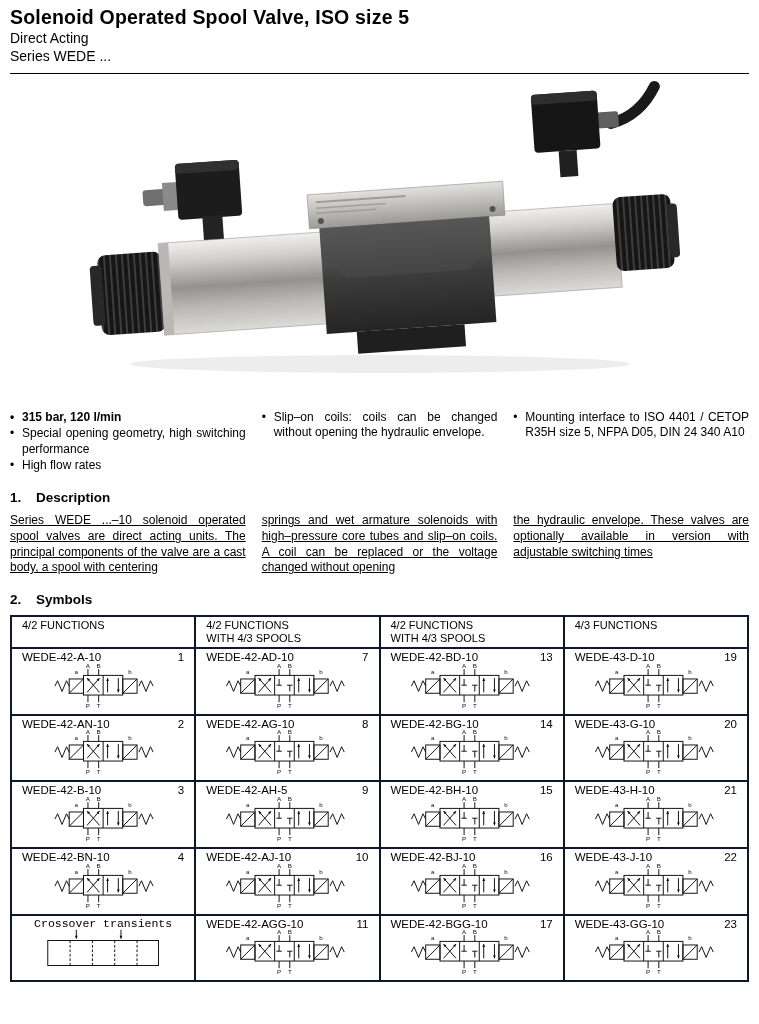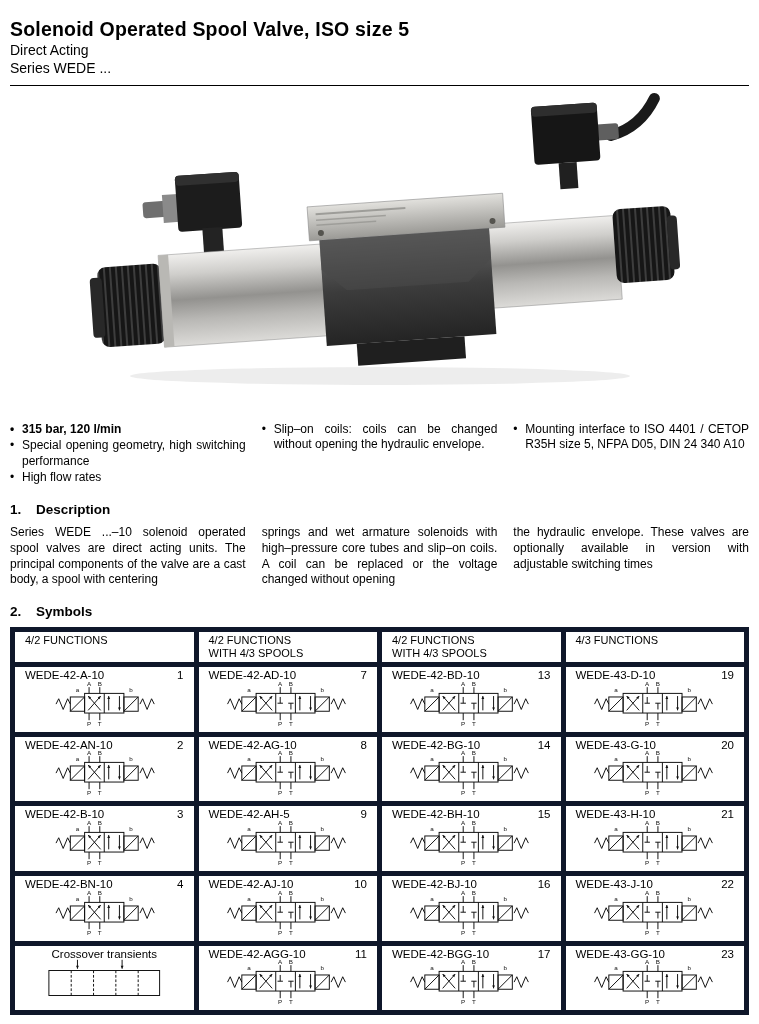--- a/index.html
+++ b/index.html
@@ -1,42 +1,42 @@
 <!DOCTYPE html>
 <html><head>
 <meta charset="utf-8">
 <style>
   html,body{margin:0;padding:0;background:#d9d9d9;font-family:"Liberation Sans",sans-serif;color:#000;}
   .page{width:759px;height:1024px;background:#fff;margin:0 auto;position:relative;box-sizing:border-box;padding:6px 10px 0 10px;overflow:hidden;}
   
-  .title{font-size:19.5px;font-weight:bold;margin:12px 0 1px 0;letter-spacing:.2px;}
+  .title{font-size:19.5px;font-weight:bold;margin:0 0 1px 0;letter-spacing:.2px;}
   .sub{font-size:14px;font-weight:normal;line-height:1.25;}
   .hrule{border:none;border-top:1.6px solid #000;margin:8px 0 0 0;}
   
   .photo{display:flex;justify-content:center;align-items:center;height:308px;}
   
   .bullets{display:flex;gap:16px;margin-top:6px;}
   .bcol{flex:1;font-size:12px;line-height:1.28;margin-top:22px;}
   .bcol ul{margin:0;padding:0;list-style:none;}
   .bcol li{position:relative;padding-left:12px;text-align:justify;margin-bottom:1px;}
   .bcol li::before{content:"\2022";position:absolute;left:0;top:0;}
   .bcol-1 li:first-child{font-weight:bold;}
   
   .sechead{font-size:13.5px;font-weight:bold;margin:16px 0 8px 0;}
   .sechead .n{display:inline-block;width:26px;}
   
-  .desc{display:flex;gap:16px;font-size:12px;line-height:1.3;}
+  .desc{display:flex;gap:16px;font-size:12px;line-height:1.3;text-decoration:underline;}
   .desc .dcol{flex:1;text-align:justify;}
   
   .symtable{width:100%;border-collapse:collapse;table-layout:fixed;margin-top:2px;}
-  .symtable th,.symtable td{border:5px solid #0f172a;padding:2px 10px;vertical-align:top;box-sizing:border-box;}
+  .symtable th,.symtable td{border:2px solid #0f172a;padding:2px 10px;vertical-align:top;box-sizing:border-box;}
   .symtable th{font-weight:normal;font-size:11px;text-align:left;line-height:1.2;height:28px;}
   .symtable td{height:64px;}
   .cellhead{display:flex;justify-content:space-between;align-items:flex-start;font-size:11.5px;line-height:1.1;}
-  .cellhead.center{justify-content:center;}
+  .cellhead.center{justify-content:center;font-family:Liberation Mono, monospace;}
   .symwrap{display:flex;justify-content:center;margin-top:-2px;}
   .vsym{width:172px;height:50px;display:block;}
   .vsym text{fill:#111;stroke:none;font-size:7px;font-family:"Liberation Sans",sans-serif;text-anchor:middle;}
   .vsym .f{fill:#111;stroke:none;}
 </style>
 </head>
 <body>
 
 <div class="page">
 

